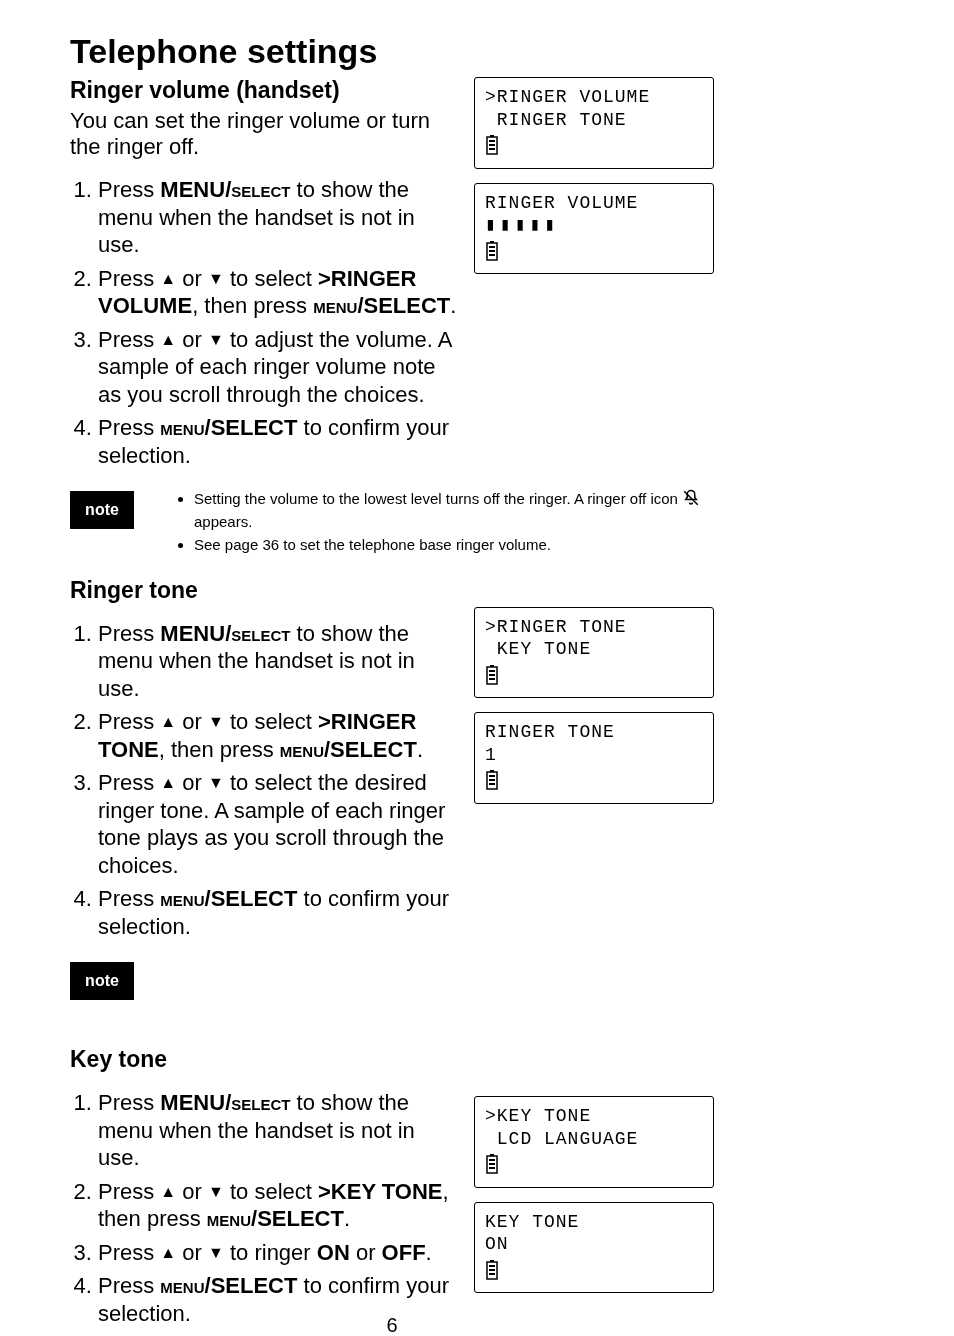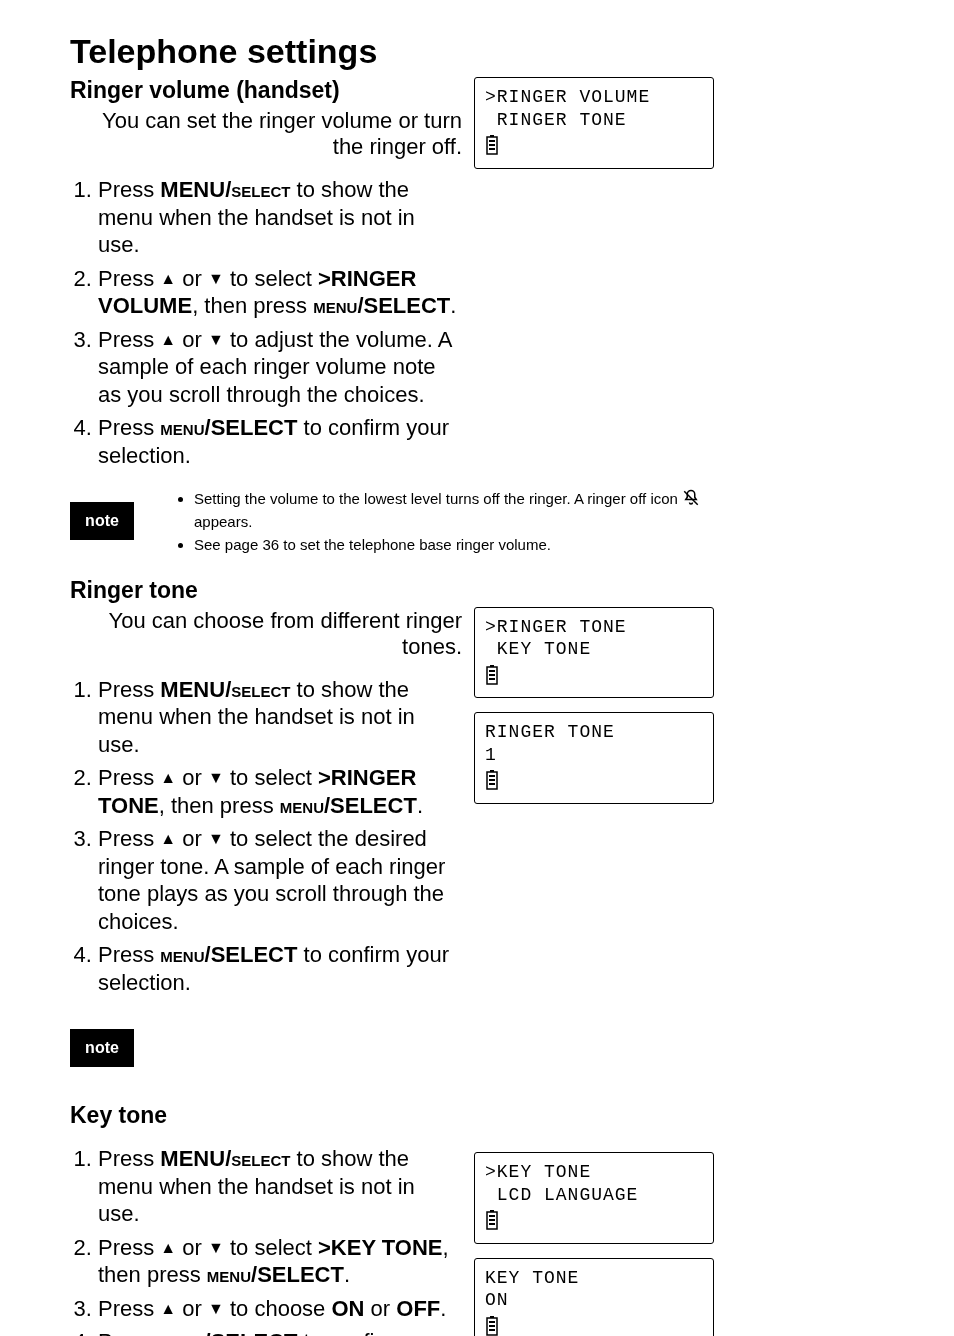--- a/index.html
+++ b/index.html
@@ -22,21 +22,20 @@
     margin: 0 0 6px 0;
   }
   h2 {
     font-size: 23px;
     font-weight: bold;
     margin: 0 0 4px 0;
   }
   p.intro {
     font-size: 22px;
     margin: 0 0 4px 0;
-    text-align: right;
   }
   ol {
     margin: 16px 0 10px 0;
     padding-left: 28px;
     font-size: 22px;
   }
   ol li {
     margin-bottom: 6px;
     line-height: 1.25;
   }
@@ -83,21 +82,21 @@
     background: #000;
     color: #fff;
     font-weight: bold;
     font-size: 16px;
     padding: 10px 6px;
     width: 52px;
     text-align: center;
     margin-right: 14px;
     flex-shrink: 0;
     position: relative;
-    top: 13px;
+    top: 2px;
   }
   .note-content {
     font-size: 15px;
     line-height: 1.3;
     margin-left: 24px;
   }
   .note-content ul {
     margin: 0;
     padding-left: 22px;
   }
@@ -154,20 +153,31 @@
         </li>
         <li>
           <span>Press </span><span class="bold sc">MENU</span><span class="bold">/SELECT</span><span> to confirm your selection.</span>
         </li>
       </ol>
     </div>
     <div class="screens">
       <div class="screen">
         <div class="line">&gt;RINGER VOLUME</div>
         <div class="line"> RINGER TONE</div>
+        <span class="batt"><svg width="14" height="20" viewBox="0 0 14 20">
+              <rect x="5" y="0" width="4" height="2" fill="#000"></rect>
+              <rect x="2" y="2" width="10" height="17" fill="none" stroke="#000" stroke-width="1.5"></rect>
+              <rect x="4" y="5" width="6" height="2" fill="#000"></rect>
+              <rect x="4" y="9" width="6" height="2" fill="#000"></rect>
+              <rect x="4" y="13" width="6" height="2" fill="#000"></rect>
+            </svg></span>
+      </div>
+      <div class="screen">
+        <div class="line">RINGER VOLUME</div>
+        <div class="line bars">▮▮▮▮▮</div>
         <span class="batt"><svg width="14" height="20" viewBox="0 0 14 20">
               <rect x="5" y="0" width="4" height="2" fill="#000"></rect>
               <rect x="2" y="2" width="10" height="17" fill="none" stroke="#000" stroke-width="1.5"></rect>
               <rect x="4" y="5" width="6" height="2" fill="#000"></rect>
               <rect x="4" y="9" width="6" height="2" fill="#000"></rect>
               <rect x="4" y="13" width="6" height="2" fill="#000"></rect>
             </svg></span>
       </div>
     </div>
   </div>
@@ -182,21 +192,20 @@
                 <line x1="3" y1="3" x2="21" y2="21" stroke="#000" stroke-width="2"></line>
               </svg></span><span> appears.</span></li>
         <li><span>See page 36 to set the telephone base ringer volume.</span></li>
       </ul>
     </div>
   </div>
 
   <div class="content-row">
     <div class="content-main">
       <h2>Ringer tone</h2>
-      <p class="intro">You can choose from different ringer tones.</p>
       <ol>
         <li>
           <span>Press </span><span class="bold">MENU/</span><span class="bold sc">SELECT</span><span> to show the menu when the handset is not in use.</span>
         </li>
         <li>
           <span>Press </span><span class="tri-up">▲</span><span> or </span><span class="tri-down">▼</span><span> to select </span><span class="bold">&gt;RINGER TONE</span><span>, then press </span><span class="bold sc">MENU</span><span class="bold">/SELECT</span><span>.</span>
         </li>
         <li>
           <span>Press </span><span class="tri-up">▲</span><span> or </span><span class="tri-down">▼</span><span> to select the desired ringer tone. A sample of each ringer tone plays as you scroll through the choices.</span>
         </li>
@@ -241,21 +250,21 @@
     <div class="content-main">
       <h2>Key tone</h2>
       <ol>
         <li>
           <span>Press </span><span class="bold">MENU/</span><span class="bold sc">SELECT</span><span> to show the menu when the handset is not in use.</span>
         </li>
         <li>
           <span>Press </span><span class="tri-up">▲</span><span> or </span><span class="tri-down">▼</span><span> to select </span><span class="bold">&gt;KEY TONE</span><span>, then press </span><span class="bold sc">MENU</span><span class="bold">/SELECT</span><span>.</span>
         </li>
         <li>
-          <span>Press </span><span class="tri-up">▲</span><span> or </span><span class="tri-down">▼</span><span> to choose </span><span class="bold">ON</span><span> or </span><span class="bold">OFF</span><span>.</span>
+          <span>Press </span><span class="tri-up">▲</span><span> or </span><span class="tri-down">▼</span><span> to ringer </span><span class="bold">ON</span><span> or </span><span class="bold">OFF</span><span>.</span>
         </li>
         <li>
           <span>Press </span><span class="bold sc">MENU</span><span class="bold">/SELECT</span><span> to confirm your selection.</span>
         </li>
       </ol>
     </div>
     <div class="screens" style="padding-top:50px;">
       <div class="screen">
         <div class="line">&gt;KEY TONE</div>
         <div class="line"> LCD LANGUAGE</div>

